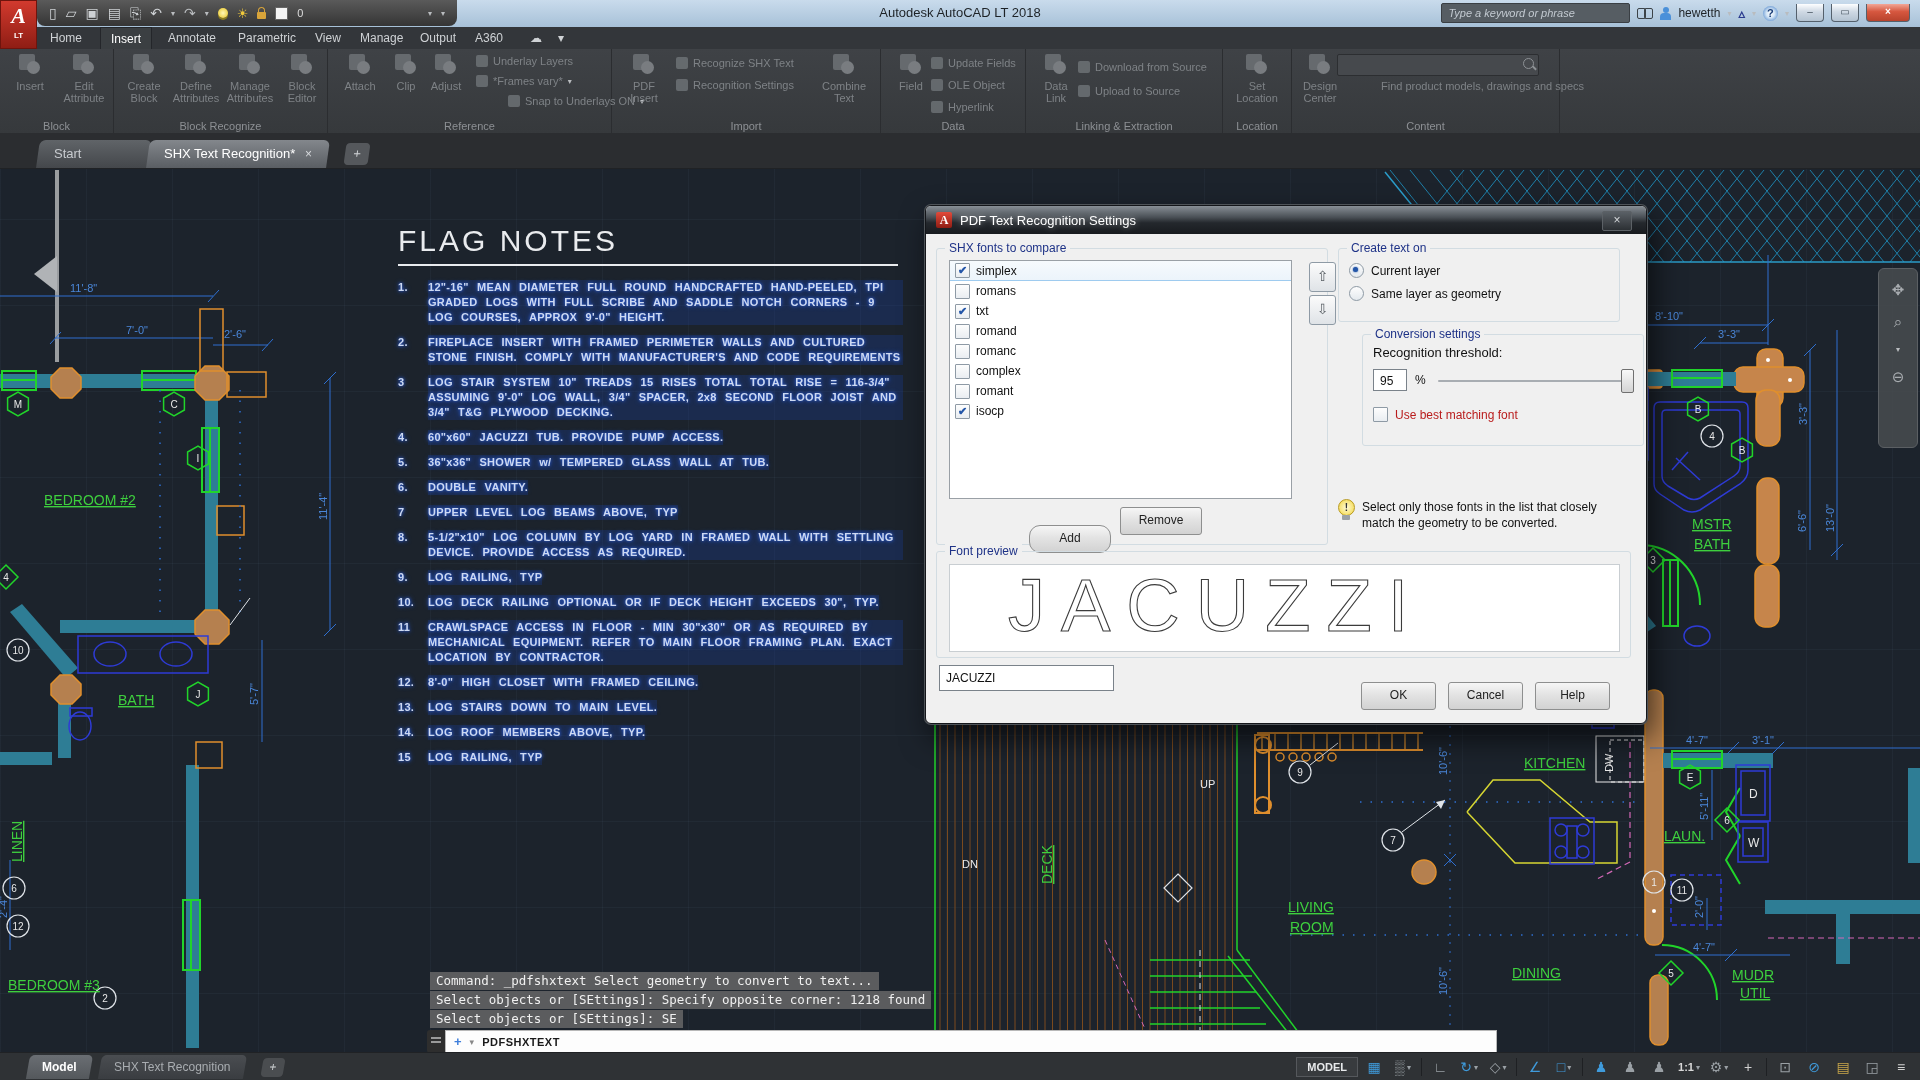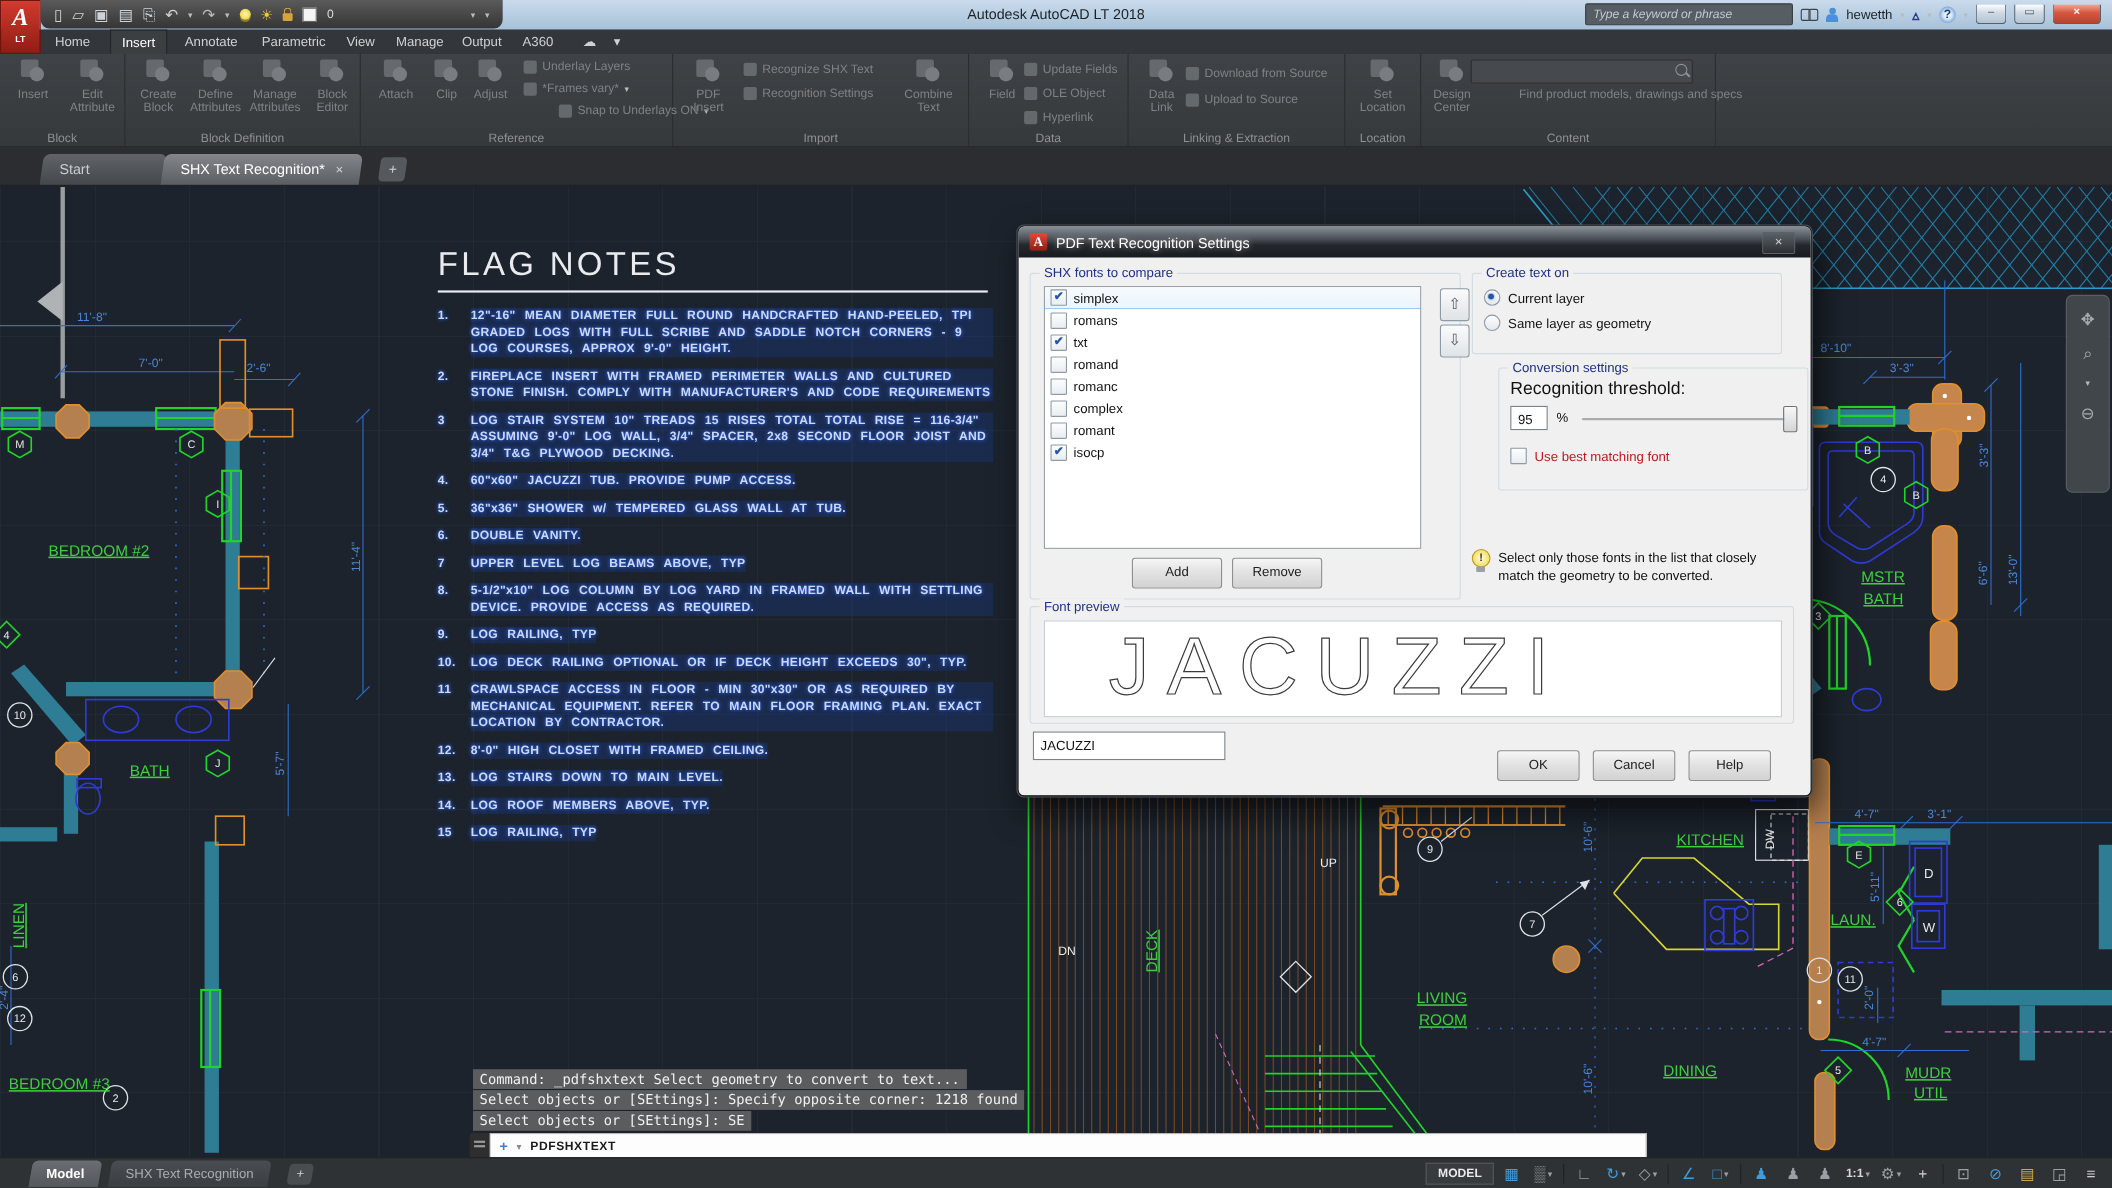--- a/index.html
+++ b/index.html
@@ -758,41 +758,41 @@
           <span class="cb"></span>
           <span>romant</span>
         </div>
         <div class="frow">
           <span class="cb">✔</span>
           <span>isocp</span>
         </div>
       </div>
     <div class="updown" style="top:13px;">⇧</div>
     <div class="updown" style="top:46px;">⇩</div>
-    <div class="btn" style="left:92px;top:258px;width:80px;">Add</div>
+    <div class="btn" style="left:92px;top:276px;width:80px;border-radius:11px;">Add</div>
     <div class="btn" style="left:183px;top:258px;width:80px;">Remove</div>
   </div>
 
   <div class="group" style="left:412px;top:42px;width:280px;height:72px;">
     <span class="gl">Create text on</span>
     <div style="position:absolute;left:10px;top:14px;">
       <div class="ropt">
         <span class="radio on"></span>
         <span>Current layer</span>
       </div>
       <div class="ropt">
         <span class="radio"></span>
         <span>Same layer as geometry</span>
       </div>
     </div>
   </div>
 
   <div class="group" style="left:412px;top:128px;width:280px;height:110px;margin-left:24px;">
     <span class="gl">Conversion settings</span>
-    <div style="position:absolute;left:10px;top:10px;font-size:16px;color:#111;">Recognition threshold:</div>
+    <div style="position:absolute;left:10px;top:10px;font-size:13px;color:#111;">Recognition threshold:</div>
     <div class="thresh-box">95</div>
     <div class="pct">%</div>
     <div class="slider-track"></div>
     <div class="slider-handle"></div>
     <div class="cbrow">
       <span class="cb"></span>
       <span>Use best matching font</span>
     </div>
   </div>
 
@@ -895,21 +895,21 @@
     <div class="bigbtn" style="left:110px;">
         <span class="ric"></span>
         <span class="blabel">Manage
 Attributes</span>
       </div>
     <div class="bigbtn" style="left:162px;">
         <span class="ric"></span>
         <span class="blabel">Block
 Editor</span>
       </div>
-    <div class="plabel">Block Definition</div>
+    <div class="plabel">Block Recognize</div>
   </div>
   <div class="panel" style="left:328px;width:284px;">
     <div class="bigbtn" style="left:6px;">
         <span class="ric"></span>
         <span class="blabel">Attach</span>
       </div>
     <div class="bigbtn" style="left:52px;">
         <span class="ric"></span>
         <span class="blabel">Clip</span>
       </div>

